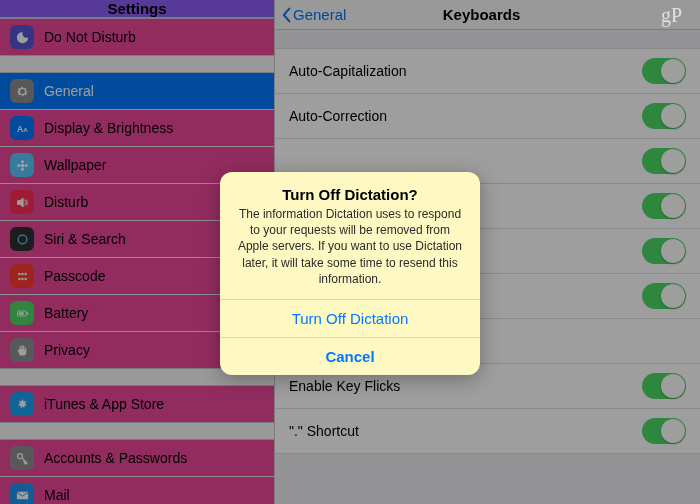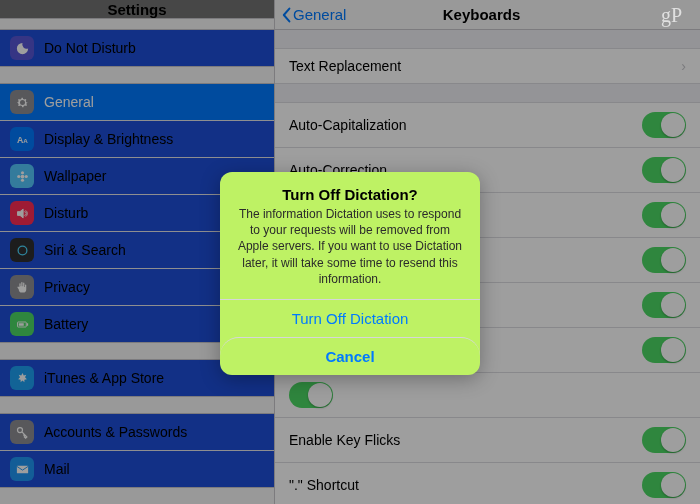--- a/index.html
+++ b/index.html
@@ -1,23 +1,23 @@
 <!DOCTYPE html>
 <html><head>
 <meta charset="utf-8">
 <style>
 * { margin: 0; padding: 0; box-sizing: border-box; font-family: -apple-system, "Helvetica Neue", Arial, sans-serif; }
 body { width: 700px; height: 504px; overflow: hidden; background: #efeff4; position: relative; }
 .container { display: flex; width: 100%; height: 100%; }
 
 
 .sidebar { width: 275px; background: #f7f7f7; border-right: 1px solid #c8c7cc; display: flex; flex-direction: column; overflow: hidden;}
-.sidebar-header { height: 30px; display: flex; align-items: center; justify-content: center; background:#737373; border-bottom:1px solid #c8c7cc;}
+.sidebar-header { height: 30px; display: flex; align-items: center; justify-content: center; background:#8b5cf6; border-bottom:1px solid #c8c7cc;}
 .sidebar-header-title { font-weight: 600; font-size: 15px; }
-.sb-group { background:#1d4ed8; border-top:1px solid #c8c7cc; border-bottom:1px solid #c8c7cc; margin-bottom:16px; }
+.sb-group { background:#ec4899; border-top:1px solid #c8c7cc; border-bottom:1px solid #c8c7cc; margin-bottom:16px; }
 .sb-item { display:flex; align-items:center; padding:6px 10px; gap:10px; border-bottom:1px solid #e5e5e8; font-size:14px; color:#000; cursor:pointer;}
 .sb-item:last-child { border-bottom:none; }
 .sb-item.selected { background:#007aff; color:#fff; }
 .sb-icon { width:24px; height:24px; border-radius:6px; display:flex; align-items:center; justify-content:center; color:#fff; flex-shrink:0;}
 .sb-icon svg { width:15px; height:15px; }
 .sb-gap { height:16px; }
 
 
 .detail { flex:1; background:#efeff4; overflow:hidden; display:flex; flex-direction:column;}
 .detail-header { height:30px; display:flex; align-items:center; border-bottom:1px solid #c8c7cc; background:#f7f7f7; position:relative; }
@@ -31,26 +31,26 @@
 .row-label { color:#000; }
 .chev { color:#c7c7cc; }
 .toggle { width:44px; height:26px; border-radius:13px; position:relative; }
 .toggle.on { background:#4cd964; }
 .toggle .knob { width:24px; height:24px; background:#fff; border-radius:50%; position:absolute; top:1px; box-shadow:0 1px 2px rgba(0,0,0,0.3);}
 .toggle.on .knob { right:1px; }
 
 
 .dim { position:absolute; inset:0; background:rgba(0,0,0,0.38); pointer-events:none;}
 
-.alert { position:absolute; width:260px; left:50%; top:172px; transform:translateX(-50%); background:#bef264; border-radius:12px; overflow:hidden; box-shadow:0 4px 20px rgba(0,0,0,0.3); z-index:10;}
+.alert { position:absolute; width:260px; left:50%; top:172px; transform:translateX(-50%); background:#fef9c3; border-radius:12px; overflow:hidden; box-shadow:0 4px 20px rgba(0,0,0,0.3); z-index:10;}
 .alert-body { padding:14px 16px 12px; text-align:center; }
 .alert-title { font-weight:600; font-size:15px; margin-bottom:3px;}
 .alert-msg { font-size:12px; line-height:1.35; color:#2b2b2b;}
 .alert-btn { border-top:1px solid #d6d6da; text-align:center; padding:10px 12px; color:#007aff; font-size:15px; cursor:pointer;}
-.alert-btn.bold { font-weight:600;border-radius:19px; }
+.alert-btn.bold { font-weight:600; }
 .watermark { position:absolute; top:4px; right:18px; font-size:20px; color:#fff; opacity:.7; font-family: Georgia, serif; z-index:5; pointer-events:none;}
 </style>
 </head>
 <body>
 
 <div class="container">
 
   <div class="sidebar">
     <div class="sidebar-header">
       <span class="sidebar-header-title">Settings</span>
@@ -109,36 +109,49 @@
       </div>
       <div class="sb-item">
         <span class="sb-icon" style="background:#303030">
             <svg viewBox="0 0 24 24" fill="none" stroke="#4cd9ff" stroke-width="2">
               <circle cx="12" cy="12" r="7"></circle>
             </svg>
           </span>
         <span>Siri &amp; Search</span>
       </div>
       <div class="sb-item">
-        <span class="sb-icon" style="background:#8e8e93">
-            <svg viewBox="0 0 24 24" fill="currentColor">
-              <path d="M7 11V6a1 1 0 012 0v4h1V4a1 1 0 012 0v6h1V5a1 1 0 012 0v6h1V8a1 1 0 012 0v7a5 5 0 01-5 5h-2a5 5 0 01-5-5l-2-3a1 1 0 011.5-1.3z"></path>
-            </svg>
-          </span>
-        <span>Privacy</span>
+        <span class="sb-icon" style="background:#ff3b30">
+            <svg viewBox="0 0 24 24" fill="currentColor">
+              <circle cx="7" cy="8" r="2"></circle>
+              <circle cx="12" cy="8" r="2"></circle>
+              <circle cx="17" cy="8" r="2"></circle>
+              <circle cx="7" cy="16" r="2"></circle>
+              <circle cx="12" cy="16" r="2"></circle>
+              <circle cx="17" cy="16" r="2"></circle>
+            </svg>
+          </span>
+        <span>Passcode</span>
       </div>
       <div class="sb-item">
         <span class="sb-icon" style="background:#4cd964">
             <svg viewBox="0 0 24 24" fill="currentColor">
               <rect x="4" y="8" width="14" height="8" rx="1" fill="none" stroke="currentColor" stroke-width="1.5"></rect>
               <rect x="19" y="10" width="2" height="4"></rect>
               <rect x="6" y="10" width="8" height="4"></rect>
             </svg>
           </span>
         <span>Battery</span>
+      </div>
+      <div class="sb-item">
+        <span class="sb-icon" style="background:#8e8e93">
+            <svg viewBox="0 0 24 24" fill="currentColor">
+              <path d="M7 11V6a1 1 0 012 0v4h1V4a1 1 0 012 0v6h1V5a1 1 0 012 0v6h1V8a1 1 0 012 0v7a5 5 0 01-5 5h-2a5 5 0 01-5-5l-2-3a1 1 0 011.5-1.3z"></path>
+            </svg>
+          </span>
+        <span>Privacy</span>
       </div>
     </div>
 
     <div class="sb-group">
       <div class="sb-item">
         <span class="sb-icon" style="background:#1da1f2">
             <svg viewBox="0 0 24 24" fill="currentColor">
               <path d="M12 3l2 4 4-1-2 4 3 3-4 1 0 4-3-3-3 3 0-4-4-1 3-3-2-4 4 1z"></path>
             </svg>
           </span>
@@ -174,26 +187,20 @@
       <div class="back">
         <svg viewBox="0 0 12 20" fill="currentColor">
             <path d="M9 2l-7 8 7 8" stroke="currentColor" stroke-width="2.5" fill="none" stroke-linecap="round" stroke-linejoin="round"></path>
           </svg>
         <span>General</span>
       </div>
       <div class="detail-title">Keyboards</div>
     </div>
     <div class="detail-body">
 
-      <div class="row-group">
-        <div class="row">
-          <span class="row-label">Text Replacement</span>
-          <span class="chev">›</span>
-        </div>
-      </div>
 
       <div class="row-group">
         <div class="row">
           <span class="row-label">Auto-Capitalization</span>
           <div class="toggle on">
               <div class="knob"></div>
             </div>
         </div>
         <div class="row">
           <span class="row-label">Auto-Correction</span>

